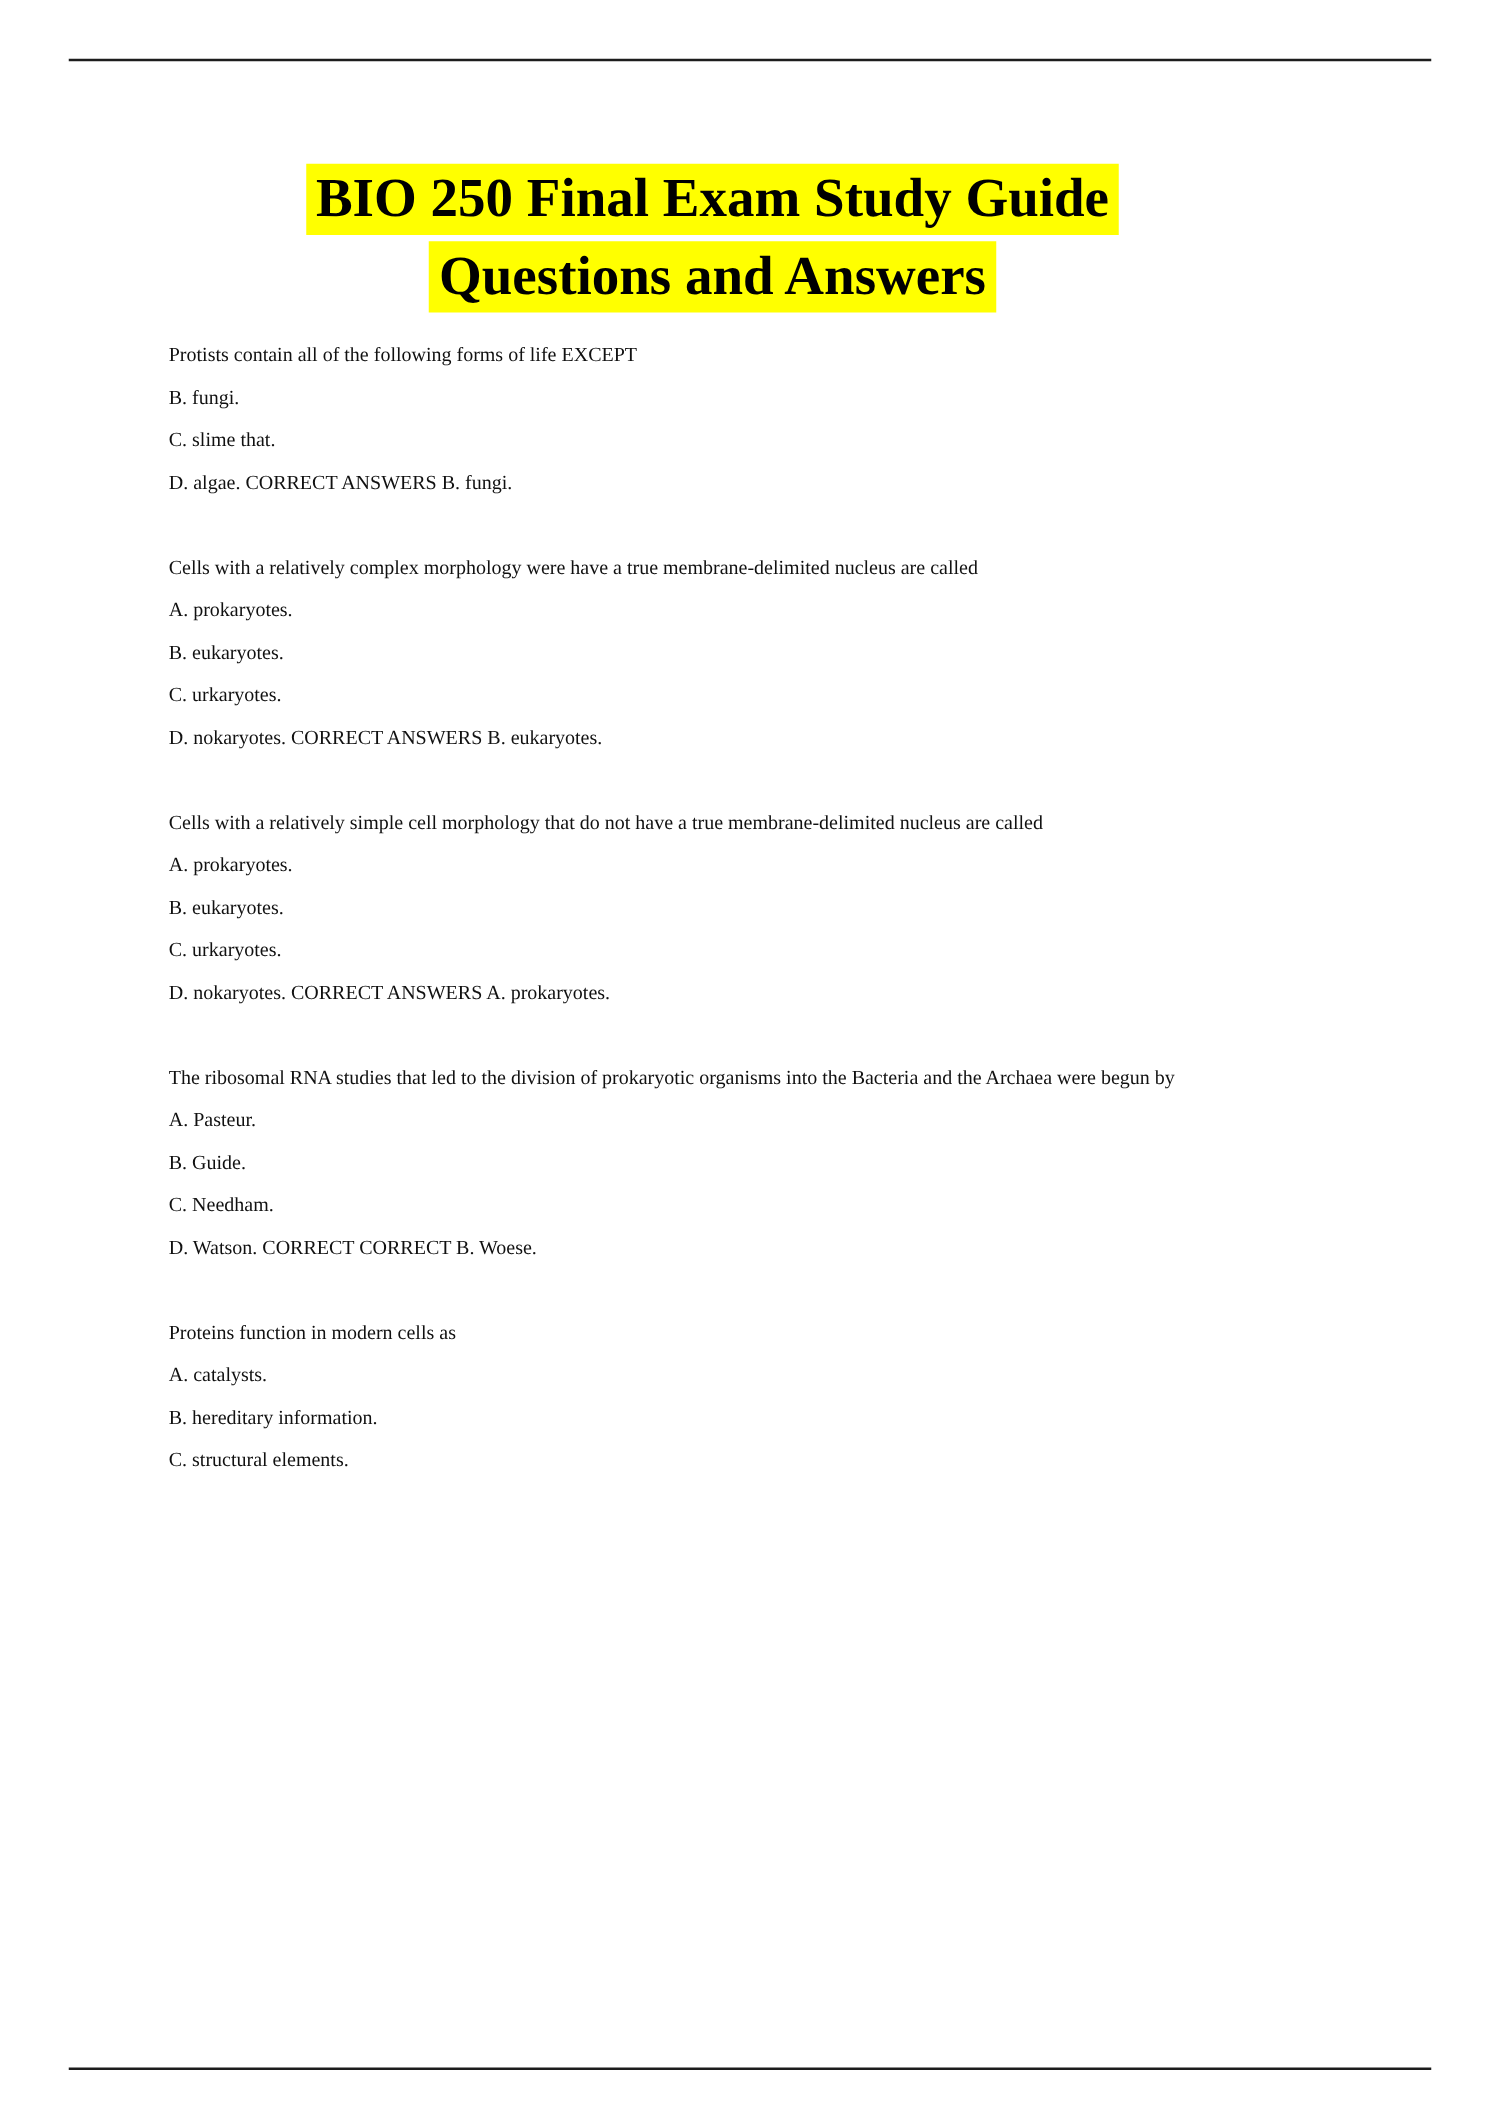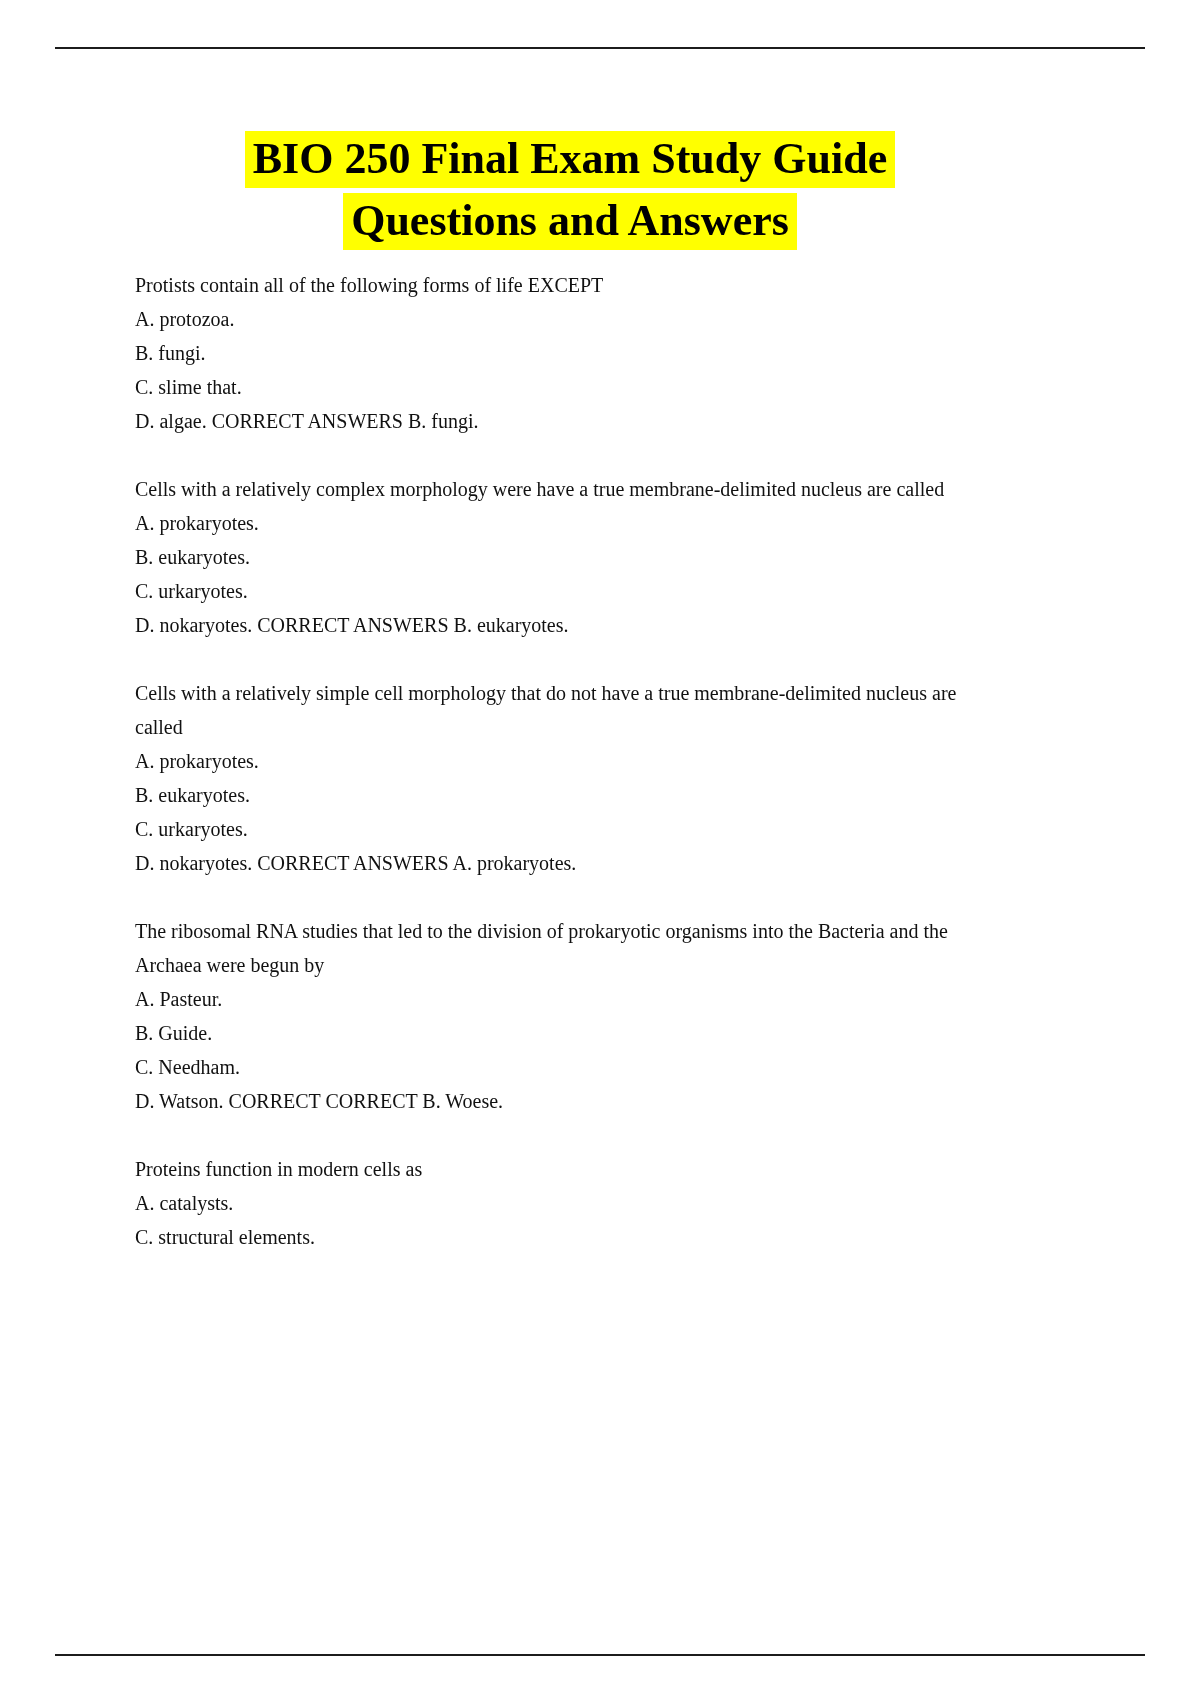--- a/index.html
+++ b/index.html
@@ -36,21 +36,21 @@
     font-size: 44px;
     font-weight: bold;
     line-height: 62px;
     color: #000000;
   }
   .title .hl {
     background: var(--hl, #ffff00);
     padding: 3px 8px 5px 8px;
   }
   .qa {
-    font-size: 20px;
+    font-size: 16px;
     line-height: 34px;
     margin-top: 16px;
   }
   .question-block { margin: 0; }
   .question-block + .question-block { margin-top: 34px; }
   .q, .opt {
     margin: 0;
     padding: 0;
   }
 </style>
@@ -63,21 +63,20 @@
   <div class="content">
     <h1 class="title">
       <span class="hl">BIO 250 Final Exam Study Guide</span><br>
       <span class="hl">Questions and Answers</span>
     </h1>
 
     <div class="qa">
 
       <div class="question-block">
         <p class="q">Protists contain all of the following forms of life EXCEPT</p>
-        <p class="opt">A. protozoa.</p>
         <p class="opt">B. fungi.</p>
         <p class="opt">C. slime that.</p>
         <p class="opt">D. algae. CORRECT ANSWERS B. fungi.</p>
       </div>
 
       <div class="question-block">
         <p class="q">Cells with a relatively complex morphology were have a true membrane-delimited nucleus are called</p>
         <p class="opt">A. prokaryotes.</p>
         <p class="opt">B. eukaryotes.</p>
         <p class="opt">C. urkaryotes.</p>
@@ -96,20 +95,21 @@
         <p class="q">The ribosomal RNA studies that led to the division of prokaryotic organisms into the Bacteria and the Archaea were begun by</p>
         <p class="opt">A. Pasteur.</p>
         <p class="opt">B. Guide.</p>
         <p class="opt">C. Needham.</p>
         <p class="opt">D. Watson. CORRECT CORRECT B. Woese.</p>
       </div>
 
       <div class="question-block">
         <p class="q">Proteins function in modern cells as</p>
         <p class="opt">A. catalysts.</p>
+        <p class="opt">B. hereditary information.</p>
         <p class="opt">C. structural elements.</p>
       </div>
 
     </div>
   </div>
 
   <div class="rule rule-bottom"></div>
 </div>
 
 </body></html>

